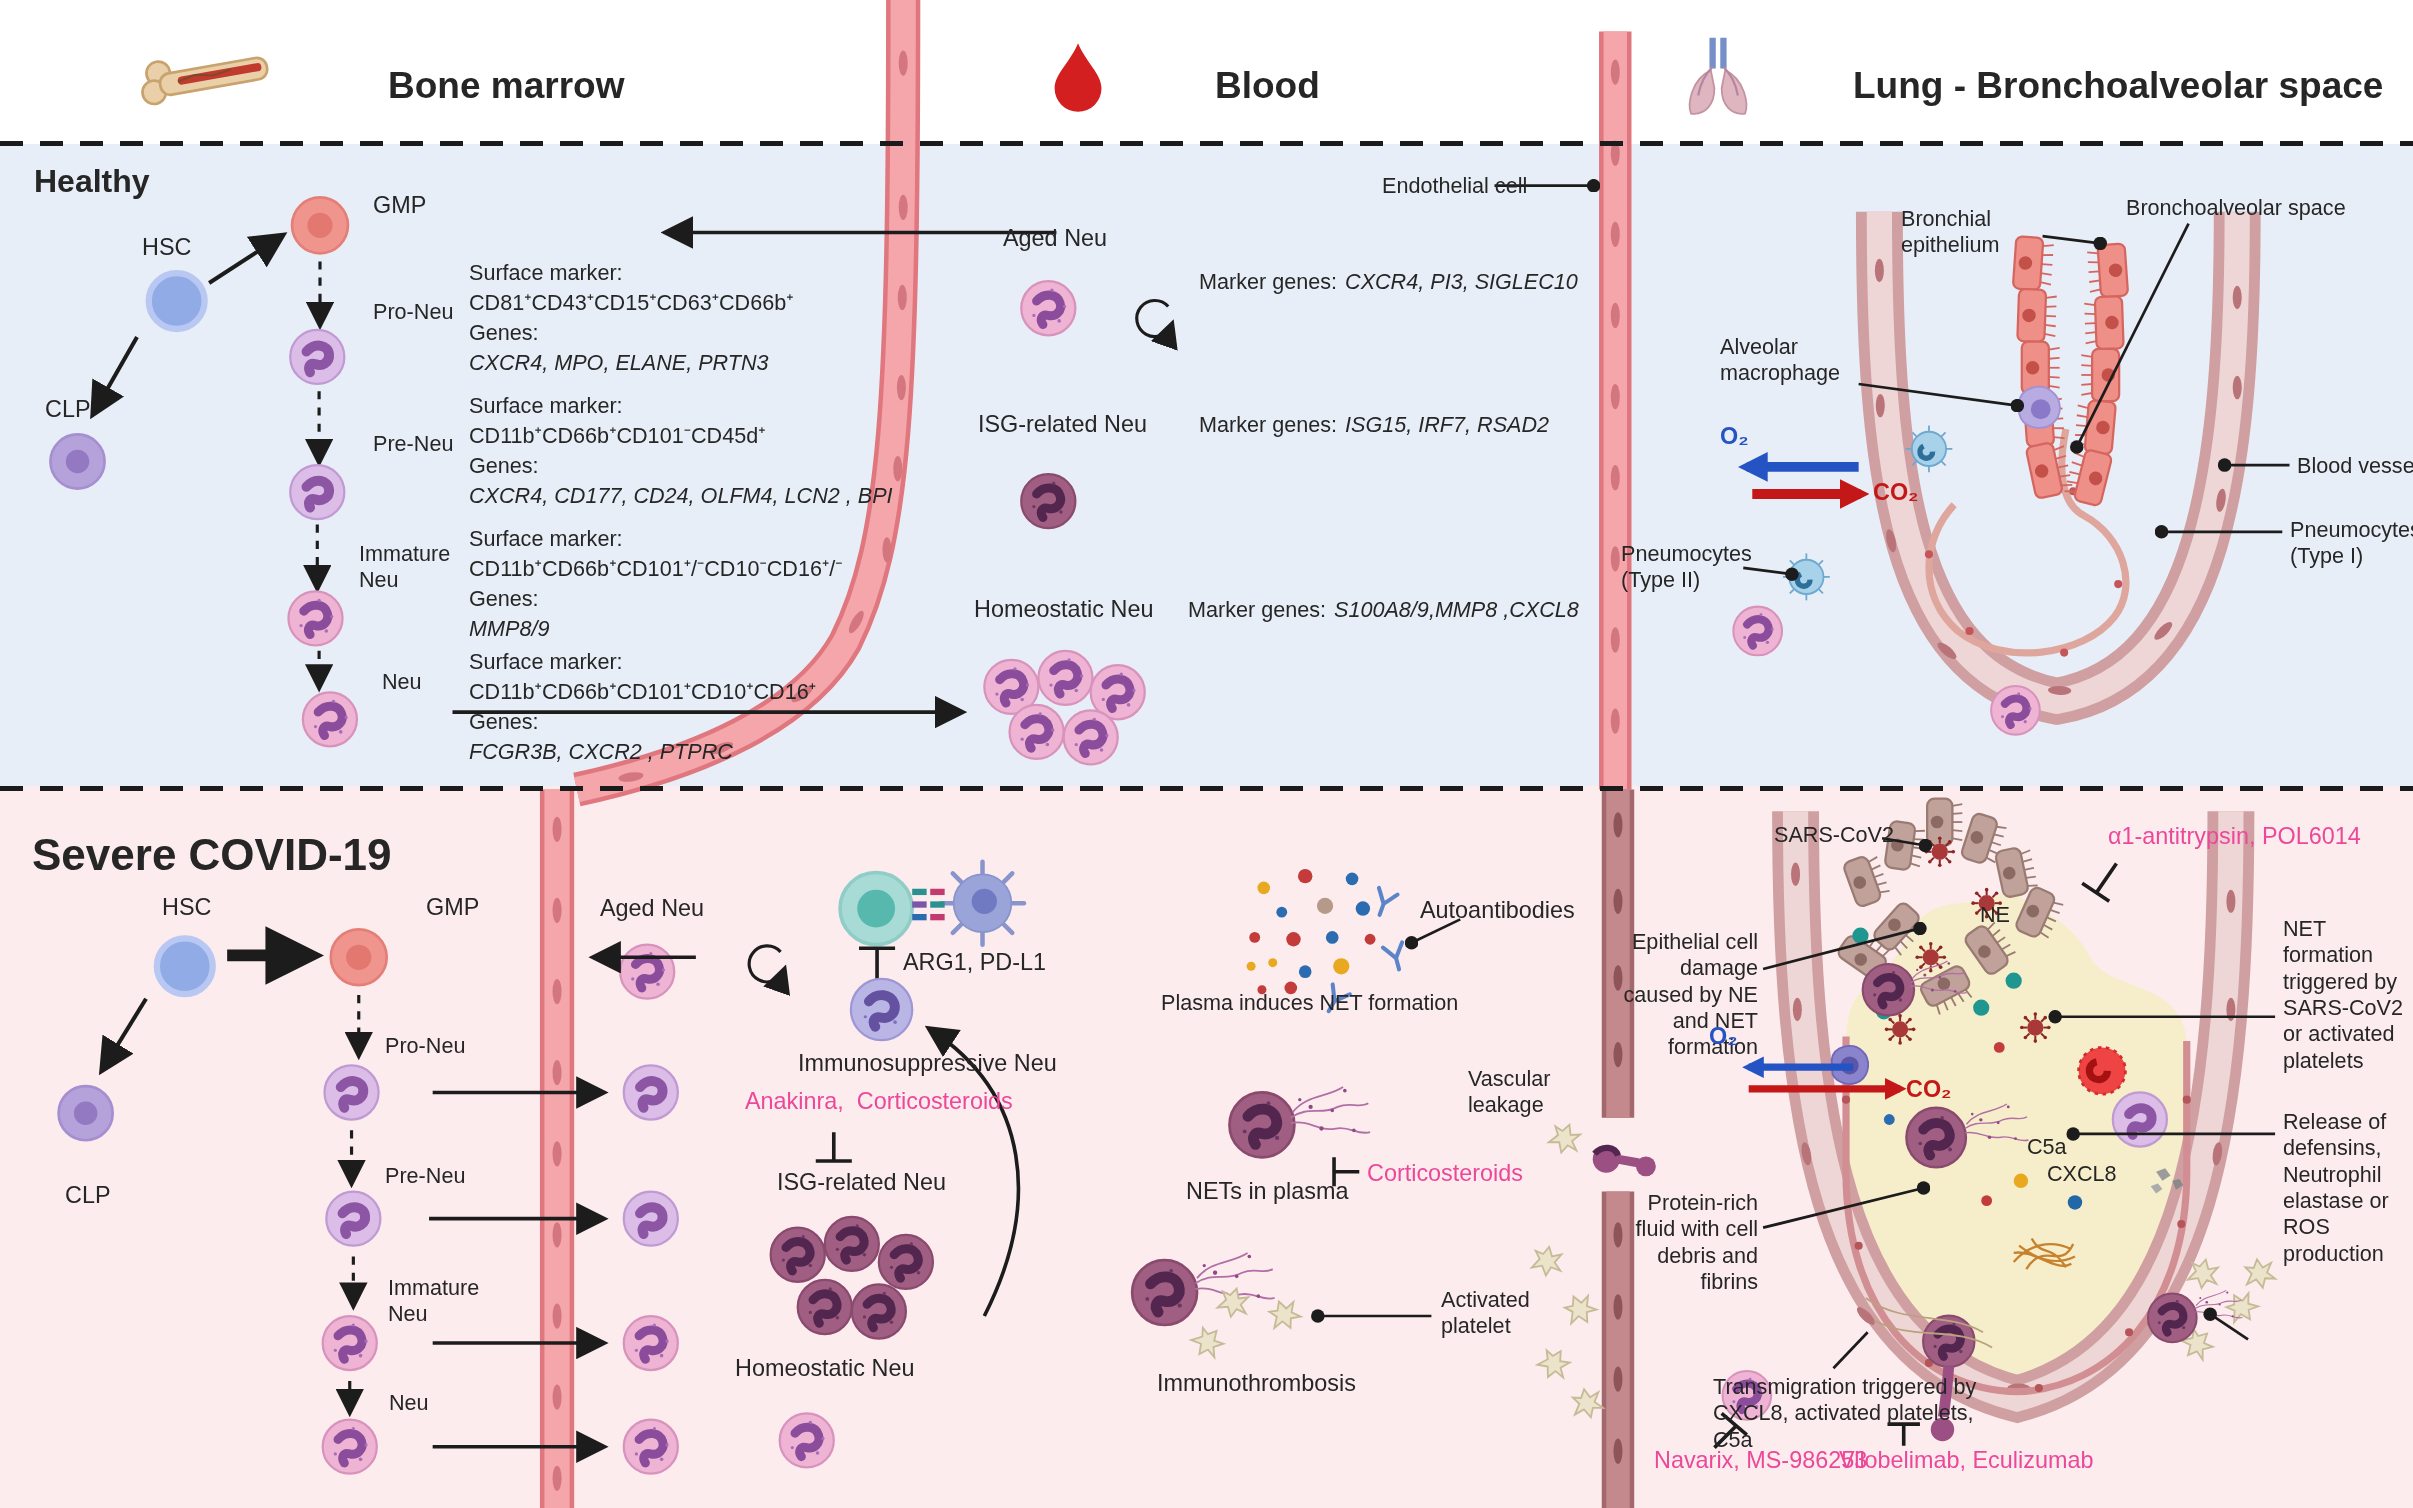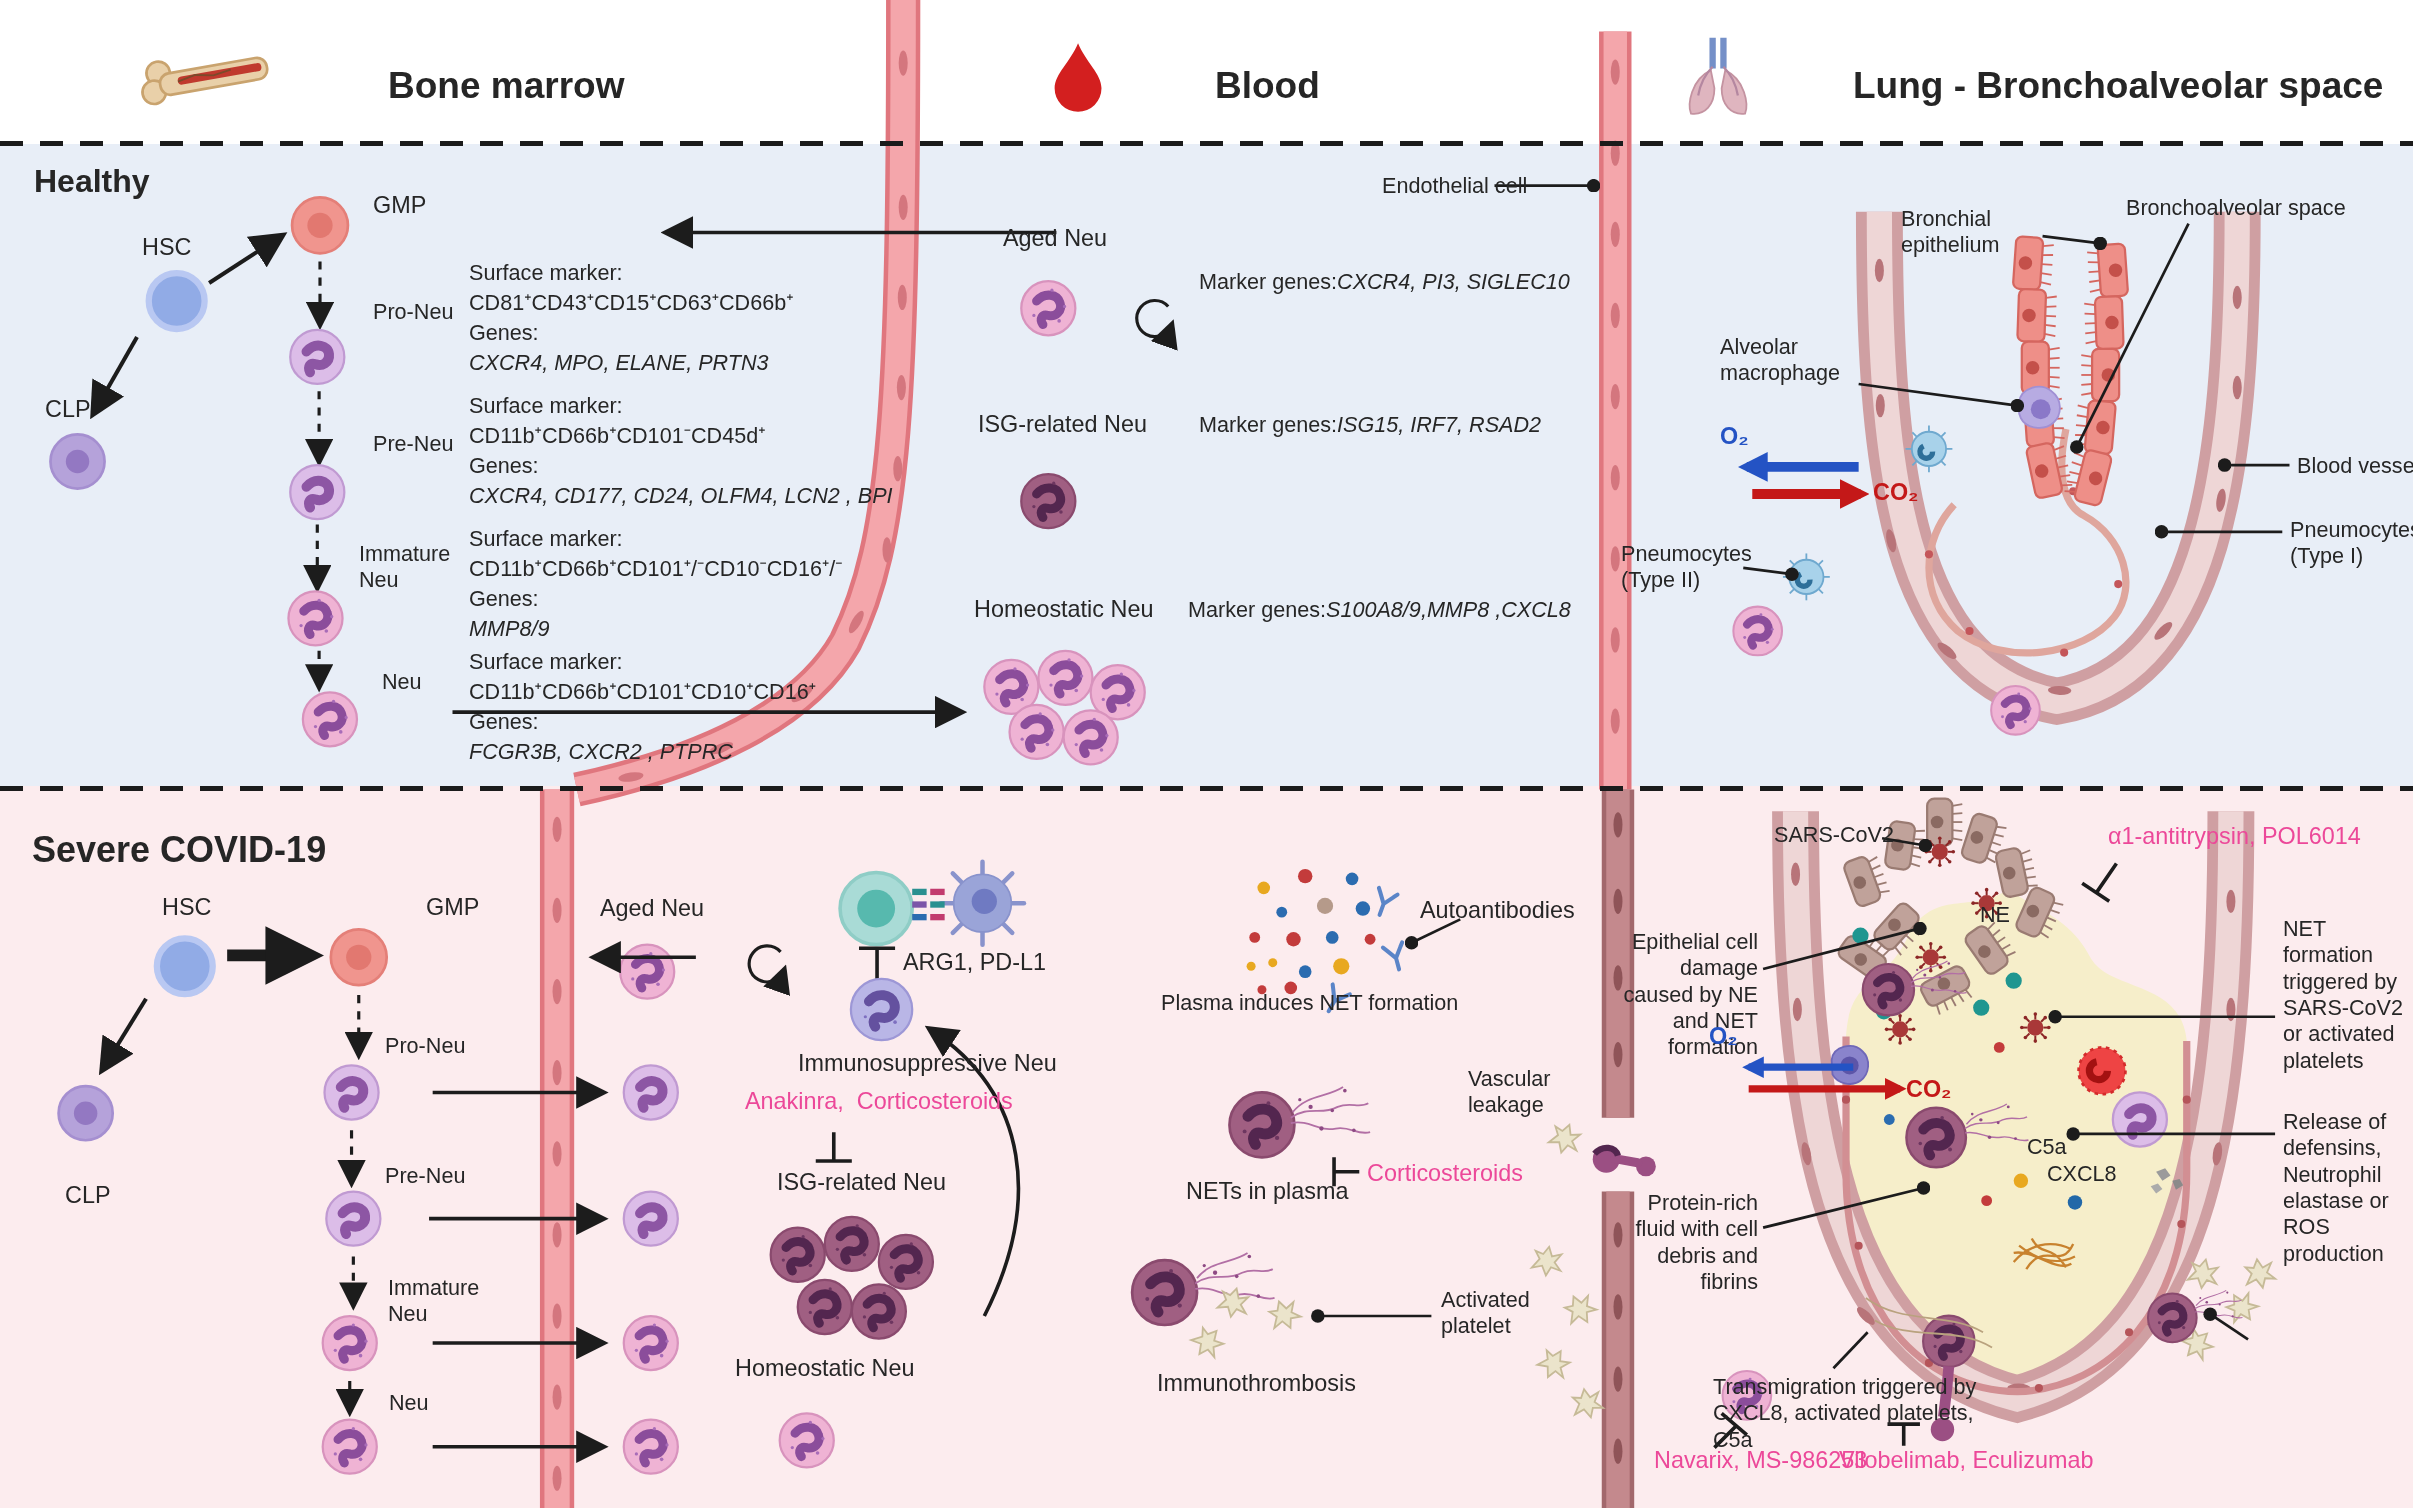--- a/index.html
+++ b/index.html
@@ -9,23 +9,23 @@
   .dash{position:absolute;left:0;width:100%;height:4.5px;z-index:3;
         background:repeating-linear-gradient(90deg,#1b1b1b 0 23.4px,transparent 23.4px 40px)}
   #gfx{position:absolute;left:0;top:0;z-index:2}
   .lbl{position:absolute;z-index:4;font-size:21.6px;line-height:1.22;white-space:nowrap}
   .wrap{white-space:normal}
   .ctr{text-align:left}
   .rgt{text-align:right}
   .it{font-style:italic}
   .red{color:#ec4899;white-space:pre}
   .b{font-weight:bold}
-  .t34{font-size:37px}.t36{font-size:32px}.t40{font-size:36px}.t26{font-size:23.4px}
+  .t34{font-size:37px}.t36{font-size:32px}.t40{font-size:44px}.t26{font-size:23.4px}
   .blue{color:#2453c4}.dred{color:#c41818}
-  .mg span:first-child{}
+  .mg span:first-child{margin-right:8px}
   .stage-block{font-size:21.6px}
   .stage-block div{height:30px}
 </style>
 </head>
 <body>
 
 <div id="page">
   <div id="band-healthy"></div>
   <div id="band-severe"></div>
   <div class="dash" style="top:141px"></div>

